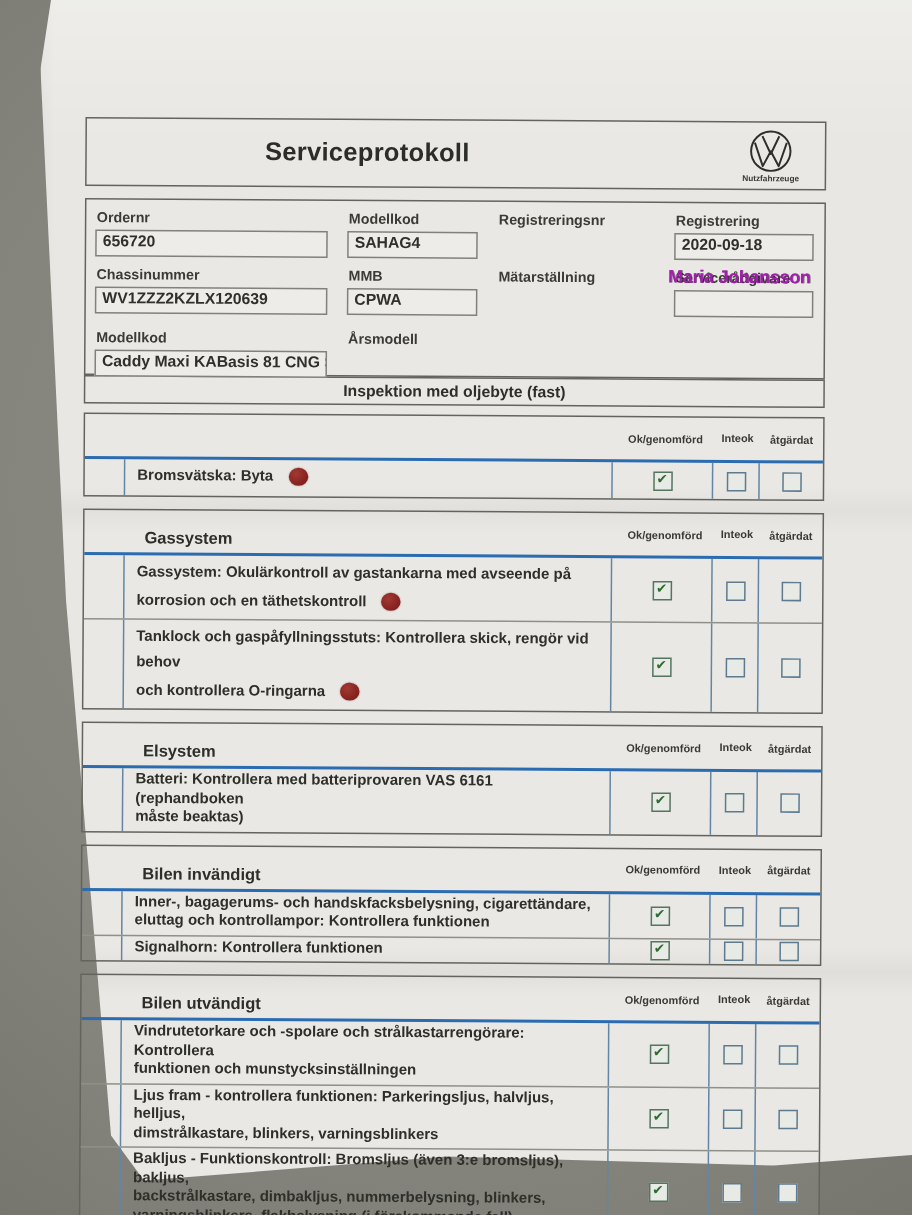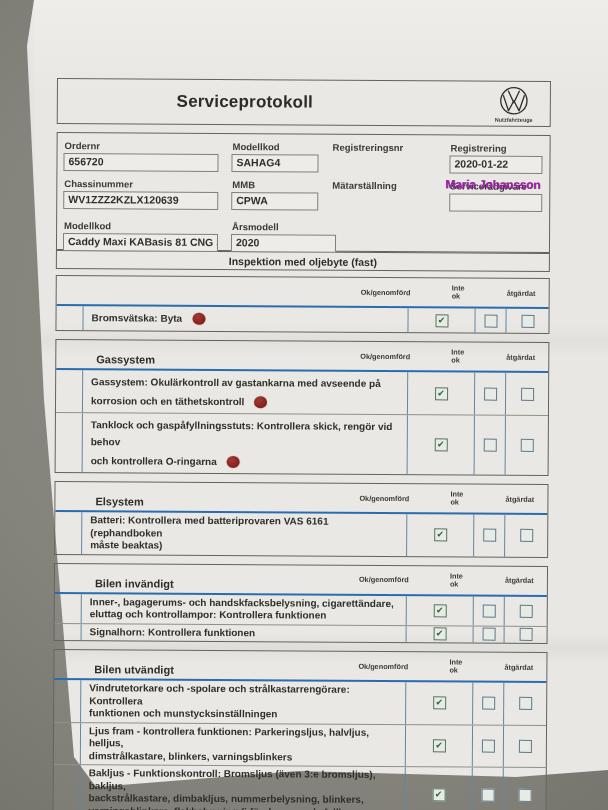--- a/index.html
+++ b/index.html
@@ -47,23 +47,23 @@
   .val.w1{width:148px}.val.w2{width:80px}.val.w3{width:98px}.val.w4{width:86px}
   .handwritten{position:absolute;left:388px;top:42px;font-size:12px;font-weight:700;color:#a21caf;
                letter-spacing:-0.2px;text-shadow:.6px 0 0 rgba(40,40,40,.55);white-space:nowrap;z-index:3;}
   
   .banner{height:17px;margin-bottom:6px;display:flex;align-items:center;justify-content:center;
           font-size:10.5px;font-weight:bold;color:#2e2e29;}
   
   .table{border:1.5px solid #64645e;margin-bottom:8px;background:rgba(255,255,255,.05);}
   .thead{display:flex;align-items:flex-end;border-bottom:2px solid #2b6cb0;min-height:24px;padding:2px 0 2px 0;}
   .thead .title{flex:1;font-size:11px;font-weight:bold;padding:3px 0 1px 40px;color:#2e2e29;}
-  .colhead{font-size:7.3px;font-weight:bold;color:#3a3a34;align-self:center;margin-left:25px;}
+  .colhead{font-size:7.3px;font-weight:bold;text-align:center;color:#3a3a34;align-self:center;}
   .col-ok{width:66px;}
-  .col-nok{width:30px;display:flex;flex-direction:column;justify-content:center;line-height:8px;}
+  .col-nok{width:30px;display:flex;justify-content:center;line-height:8px;}
   .col-fix{width:42px;}
   .trow{display:flex;align-items:stretch;}
   .trow + .trow{border-top:1px solid #90908a;}
   .trow.tall{min-height:24px;}
   .cell-spacer{width:26px;border-right:1.5px solid #6286a3;}
   .cell-text{flex:1;padding:2px 4px 2px 8px;font-size:10px;font-weight:bold;color:#2f2f2a;}
   .cell-text .line{line-height:12.5px;}
   .cell-text.spread .line{line-height:17px;padding:1px 0;}
   .trow.tall .cell-text{display:flex;align-items:center;}
   .cell-ok,.cell-nok,.cell-fix{display:flex;align-items:center;justify-content:center;border-left:1.5px solid #6286a3;}
@@ -104,21 +104,21 @@
     </div>
     <div class="field">
       <div class="lbl">Modellkod</div>
       <div class="val w2">SAHAG4</div>
     </div>
     <div class="field">
       <div class="lbl">Registreringsnr</div>
     </div>
     <div class="field">
       <div class="lbl">Registrering</div>
-      <div class="val w4">2020-01-22</div>
+      <div class="val w4">2020-09-18</div>
     </div>
     <div class="field">
       <div class="lbl">Chassinummer</div>
       <div class="val w1">WV1ZZZ2KZLX120639</div>
     </div>
     <div class="field">
       <div class="lbl">MMB</div>
       <div class="val w2">CPWA</div>
     </div>
     <div class="field">
@@ -127,21 +127,20 @@
     <div class="field">
       <div class="lbl">Servicerådgivare</div>
       <div class="val w4"></div>
     </div>
     <div class="field">
       <div class="lbl">Modellkod</div>
       <div class="val w1">Caddy Maxi KABasis 81 CNG SG6</div>
     </div>
     <div class="field">
       <div class="lbl">Årsmodell</div>
-      <div class="val w3">2020</div>
     </div>
     <div class="handwritten">Maria Johansson</div>
   </div>
 
   <div class="box banner">Inspektion med oljebyte (fast)</div>
 
   <div id="sections">
   <div class="table">
     <div class="thead">
       <div class="title"></div>

